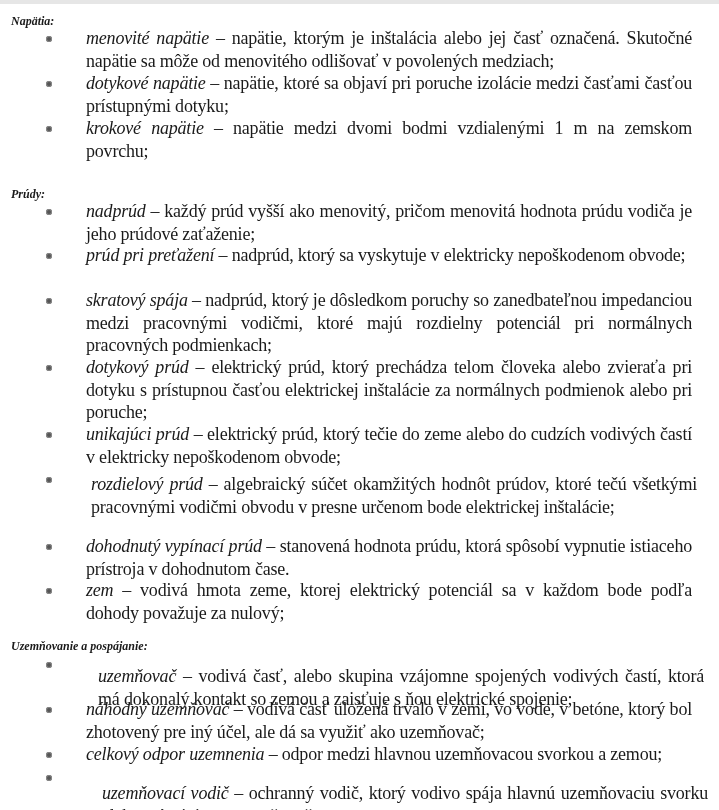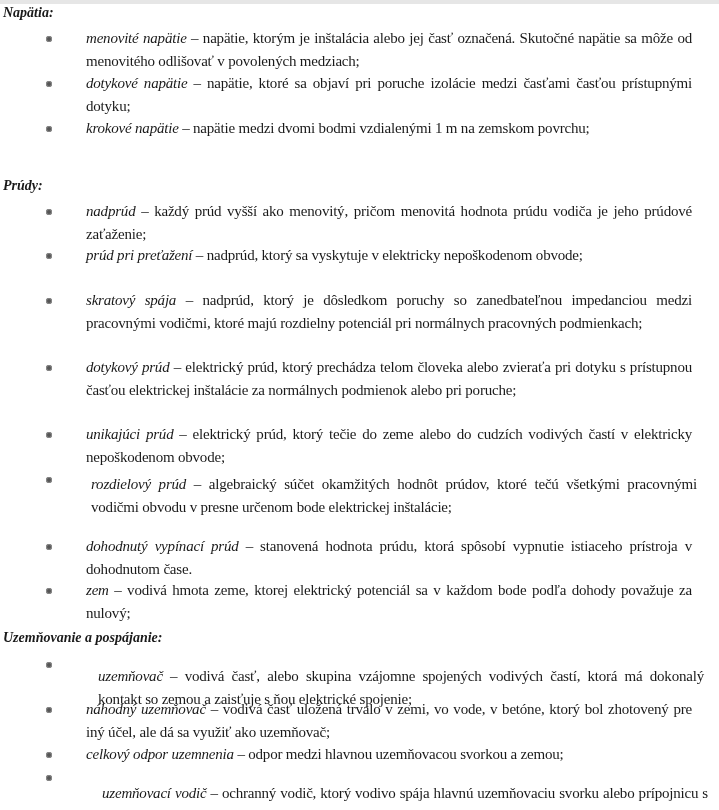--- a/index.html
+++ b/index.html
@@ -4,30 +4,30 @@
 <style>
   html, body { margin:0; padding:0; background:#ffffff; }
   body {
     width:719px; height:810px; overflow:hidden; position:relative;
     font-family: "Liberation Serif", "DejaVu Serif", serif;
     color:#1a1a1a;
   }
   .topbar { position:absolute; left:0; top:0; width:719px; height:4px; background:#e6e6e6; }
   .section-title {
     position:absolute; left:3px; font-weight:bold; font-style:italic;
-    font-size:14px; line-height:20px; margin:0;
+    font-size:12px; line-height:20px; margin:8px;
   }
   .item { position:absolute; left:0; width:719px; }
   .bullet {
     position:absolute; left:46px; width:6px; height:6px; border-radius:50%;
     background:#555; box-shadow:0 0 0 1px #888 inset;
   }
   .text {
     position:absolute; left:86px; width:606px;
-    font-size:15px; line-height:22.5px; text-align:justify;
+    font-size:18px; line-height:22.5px; text-align:justify;
     letter-spacing:-0.2px;
   }
   .term { font-style:italic; }
 </style>
 </head>
 <body>
 
 <div class="topbar"></div>
 
 <h2 class="section-title" style="top:3px">Napätia:</h2>

